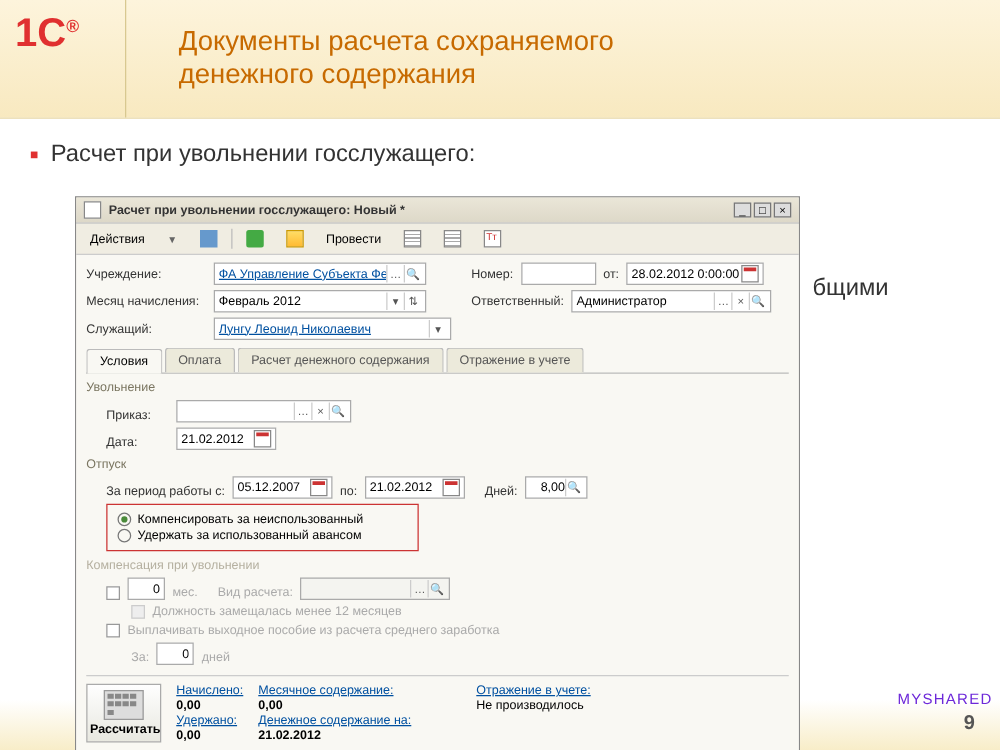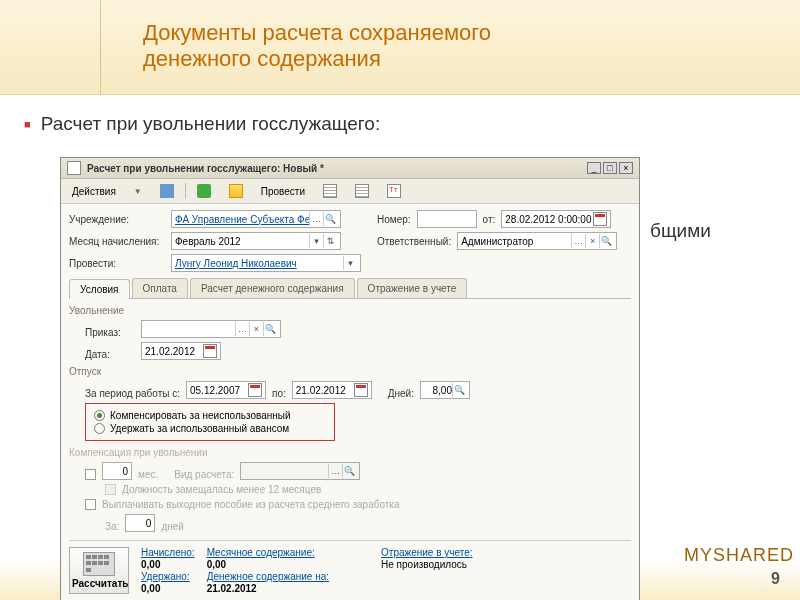--- a/index.html
+++ b/index.html
@@ -68,27 +68,28 @@
   .footer-box { border-top: 1px solid #ccc; margin-top: 8px; padding-top: 6px; display: flex; gap: 12px; align-items: flex-start; }
   .calc-btn { width: 60px; border: 1px solid #aaa; background: linear-gradient(#fefefe,#e8e8e0); text-align: center; padding: 4px 2px; cursor: pointer; }
   .calc-btn .ic { width: 32px; height: 24px; background: #ddd; border: 1px solid #999; margin: 0 auto 2px; display:flex; flex-wrap:wrap; padding:2px; gap:1px;}
   .calc-btn .ic i{width:5px;height:4px;background:#888;}
   .fcol { display: flex; flex-direction: column; gap: 1px; font-size: 10px;}
   .fcol .lnk { color: #0050a0; text-decoration: underline; cursor:pointer;}
   .fcol .v { font-weight: bold; }
   
   .bg-text { position: absolute; left: 650px; top: 220px; font-size: 19px; color: #333; }
   .pg-num { position: absolute; right: 20px; bottom: 12px; font-size: 16px; font-weight: bold; color: #555; }
-  .watermark { position: absolute; right: 6px; bottom: 34px; font-size: 18px; color: #a16207; letter-spacing: 1px; }
+  .watermark { position: absolute; right: 6px; bottom: 34px; font-size: 12px; color: #6d28d9; letter-spacing: 1px; }
   .footer-band { position: absolute; left:0; right:0; bottom:0; height: 40px; background: linear-gradient(#fff, #f8edc8); z-index:-1;}
 </style>
 </head>
 <body>
 
 <div class="header-band">
+  <div class="logo"><span class="logo-1c">1C<sup>®</sup></span></div>
   <div class="vline"></div>
   <div class="slide-title">
     <div>Документы расчета сохраняемого</div>
     <div>денежного содержания</div>
   </div>
 </div>
 
 <div class="body-area">
   <div class="bullet-line">Расчет при увольнении госслужащего:</div>
 </div>
@@ -166,21 +167,21 @@
       <div class="inp" style="width:160px">
         <span class="val">Администратор</span>
         <div class="btns">
             <span class="mini">…</span>
             <span class="mini">×</span>
             <span class="mini">🔍</span>
           </div>
       </div>
     </div>
     <div class="form-row">
-      <span class="lbl">Провести:</span>
+      <span class="lbl">Служащий:</span>
       <div class="inp" style="width:190px">
         <span class="val link">Лунгу Леонид Николаевич</span>
         <div class="btns">
             <span class="mini">▾</span>
           </div>
       </div>
     </div>
 
     <div class="tabs">
       <div class="tab active">Условия</div>

